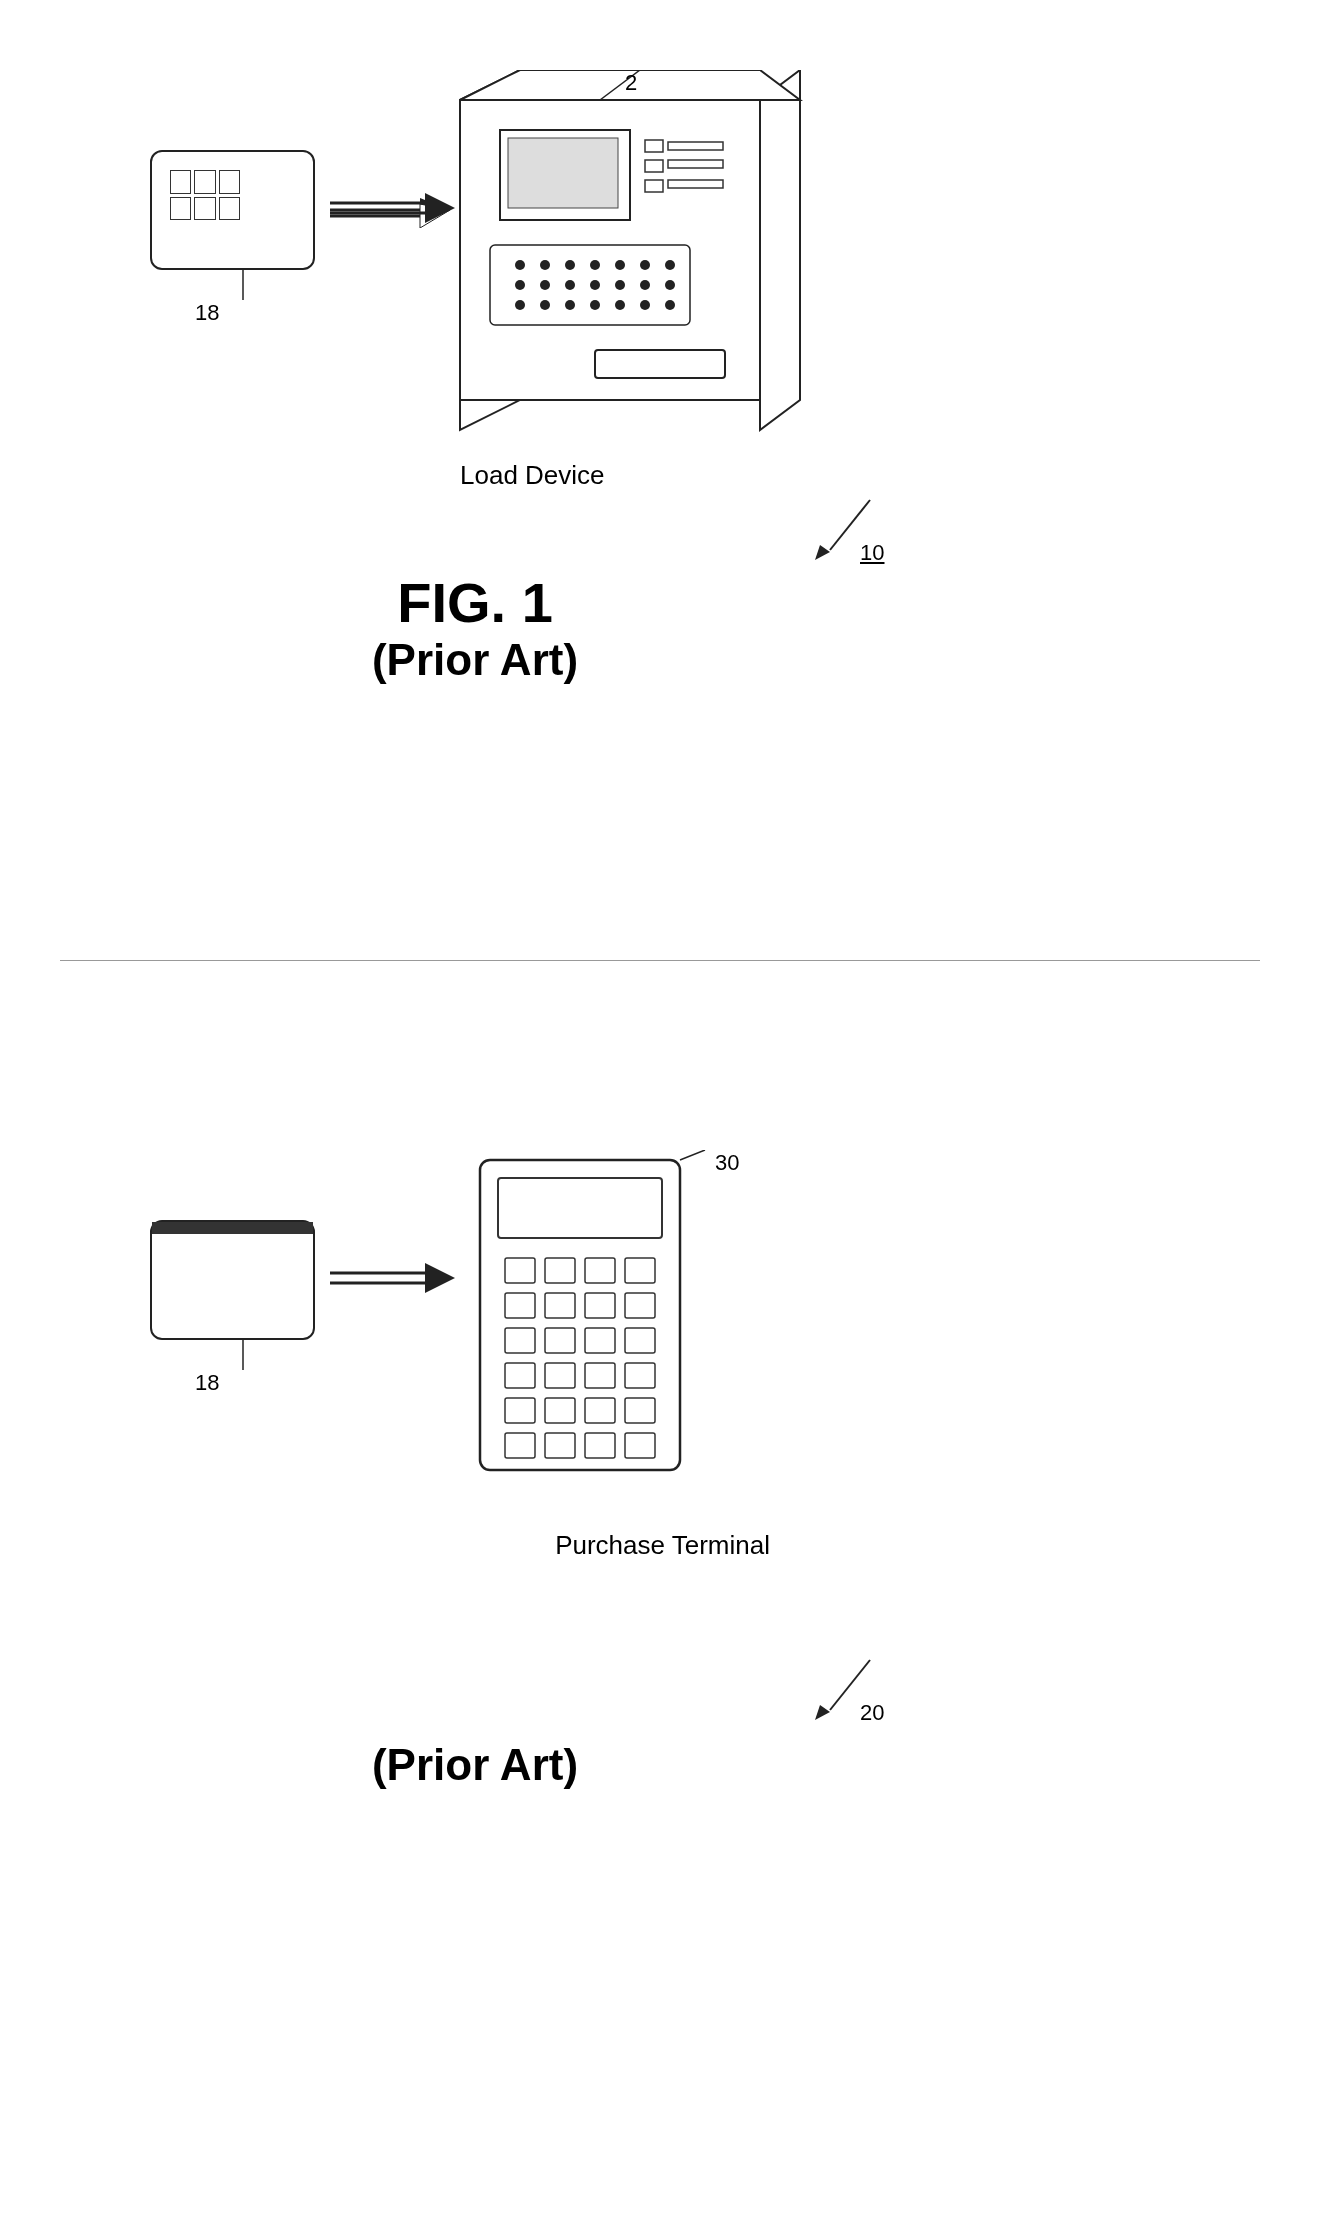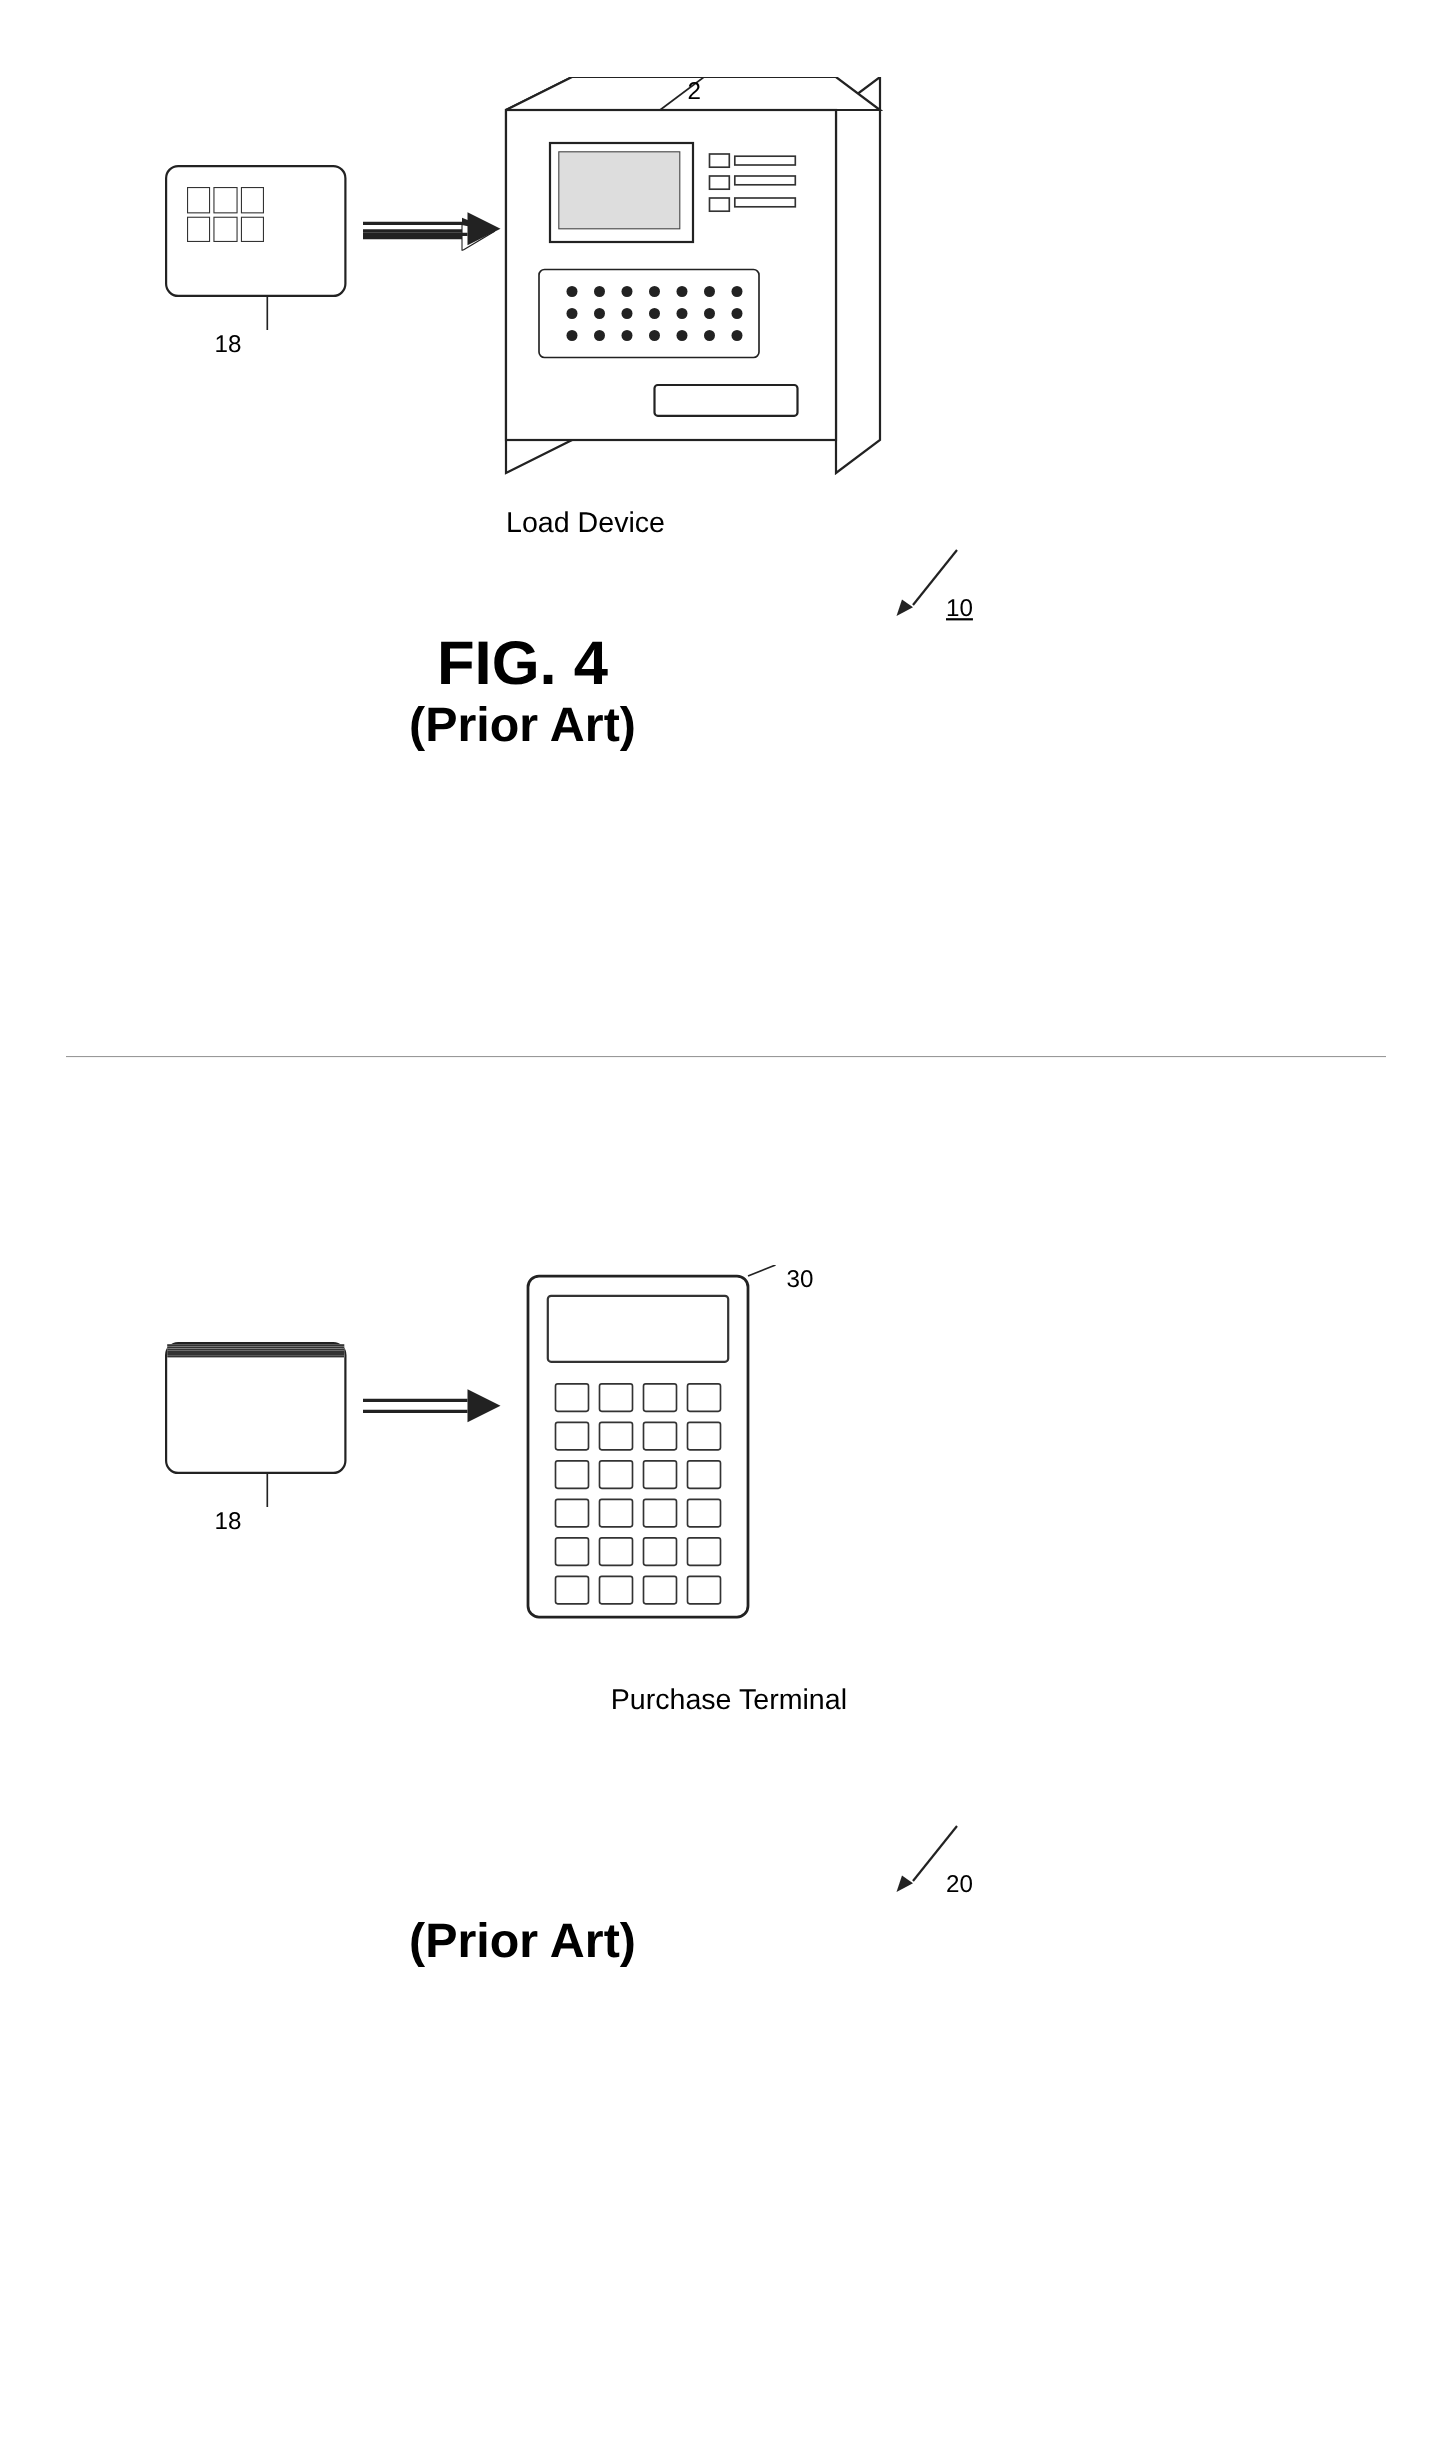--- a/index.html
+++ b/index.html
@@ -190,21 +190,21 @@
     <div style="position:absolute; top:430px; left:460px; width:340px; text-align:left; font-size:26px;">Load Device</div>
 
     <svg style="position:absolute; top:460px; left:810px;" width="80" height="70">
       <line x1="60" y1="10" x2="20" y2="60" stroke="#222" stroke-width="2"></line>
       <polygon points="10,55 5,70 20,62" fill="#222"></polygon>
     </svg>
 
     <div style="position:absolute; top:510px; left:860px; font-size:22px; text-decoration:underline;">10</div>
 
     <div style="position:absolute; top:540px; left:150px; width:650px; text-align:center;">
-      <span style="font-size:56px; font-weight:bold; display:block;">FIG. 4</span>
+      <span style="font-size:56px; font-weight:bold; display:block;">FIG. 1</span>
       <span style="font-size:44px; font-weight:bold; display:block;">(Prior Art)</span>
     </div>
 
   </div>
 
   <div class="divider"></div>
 
   <div class="fig2-section">
 
     <div class="smart-card-2">

